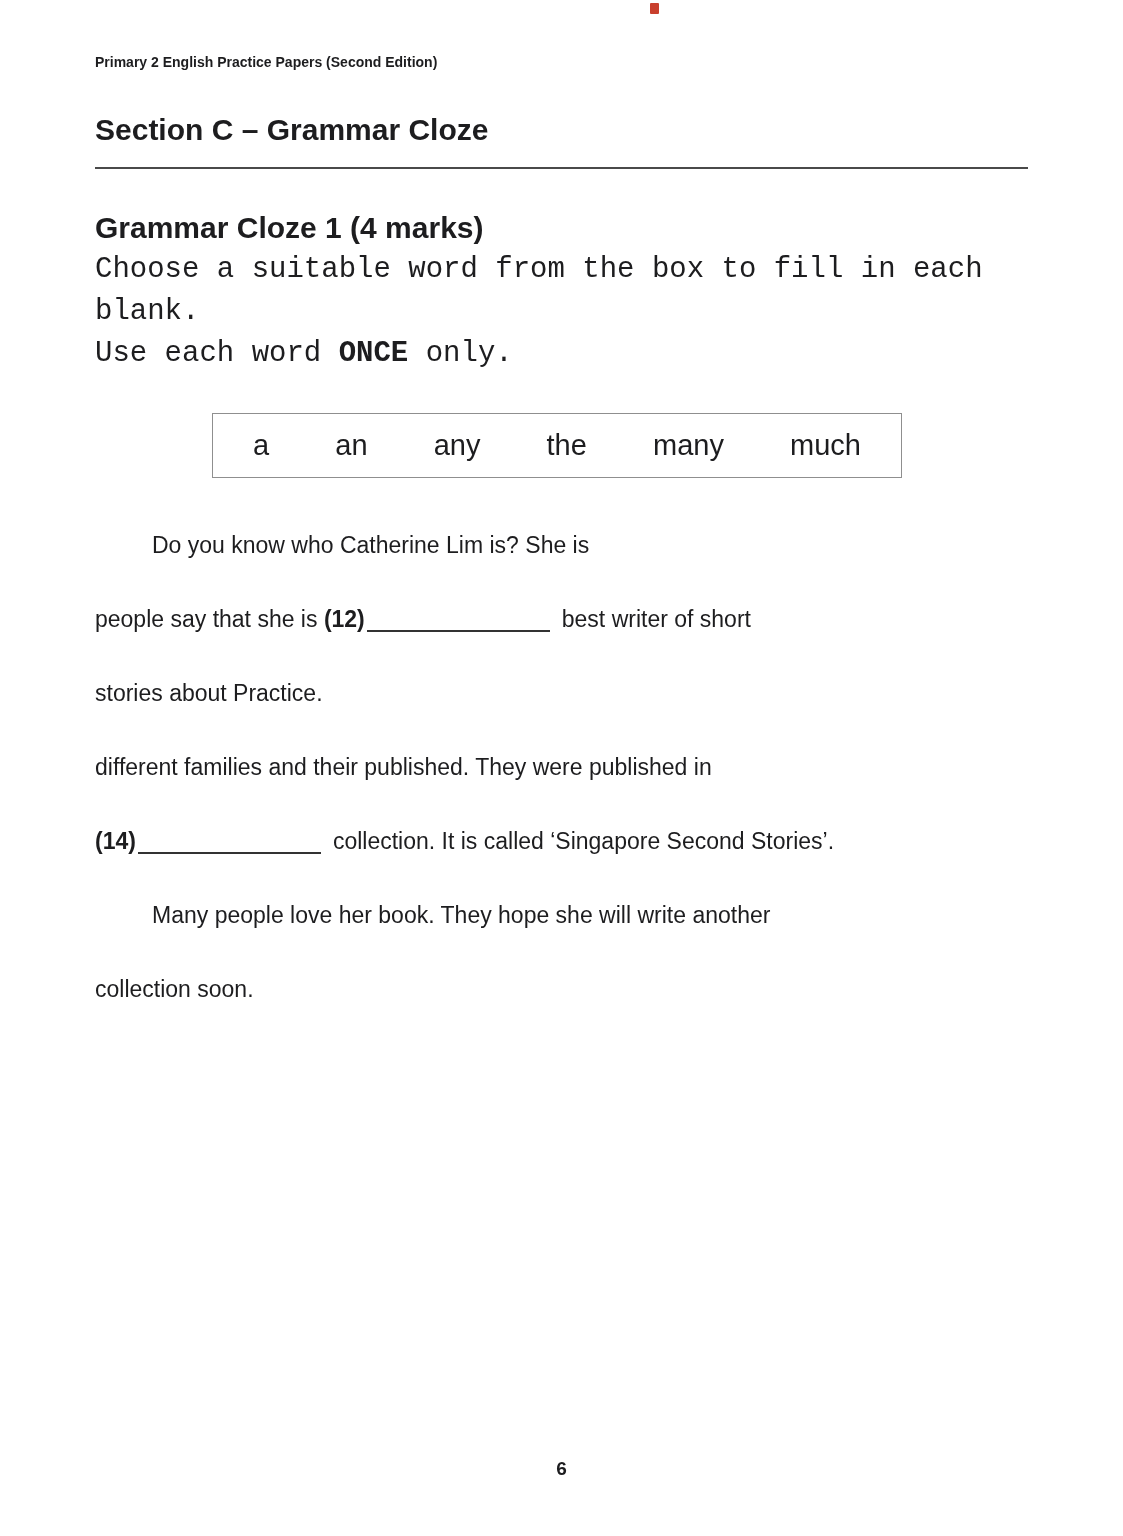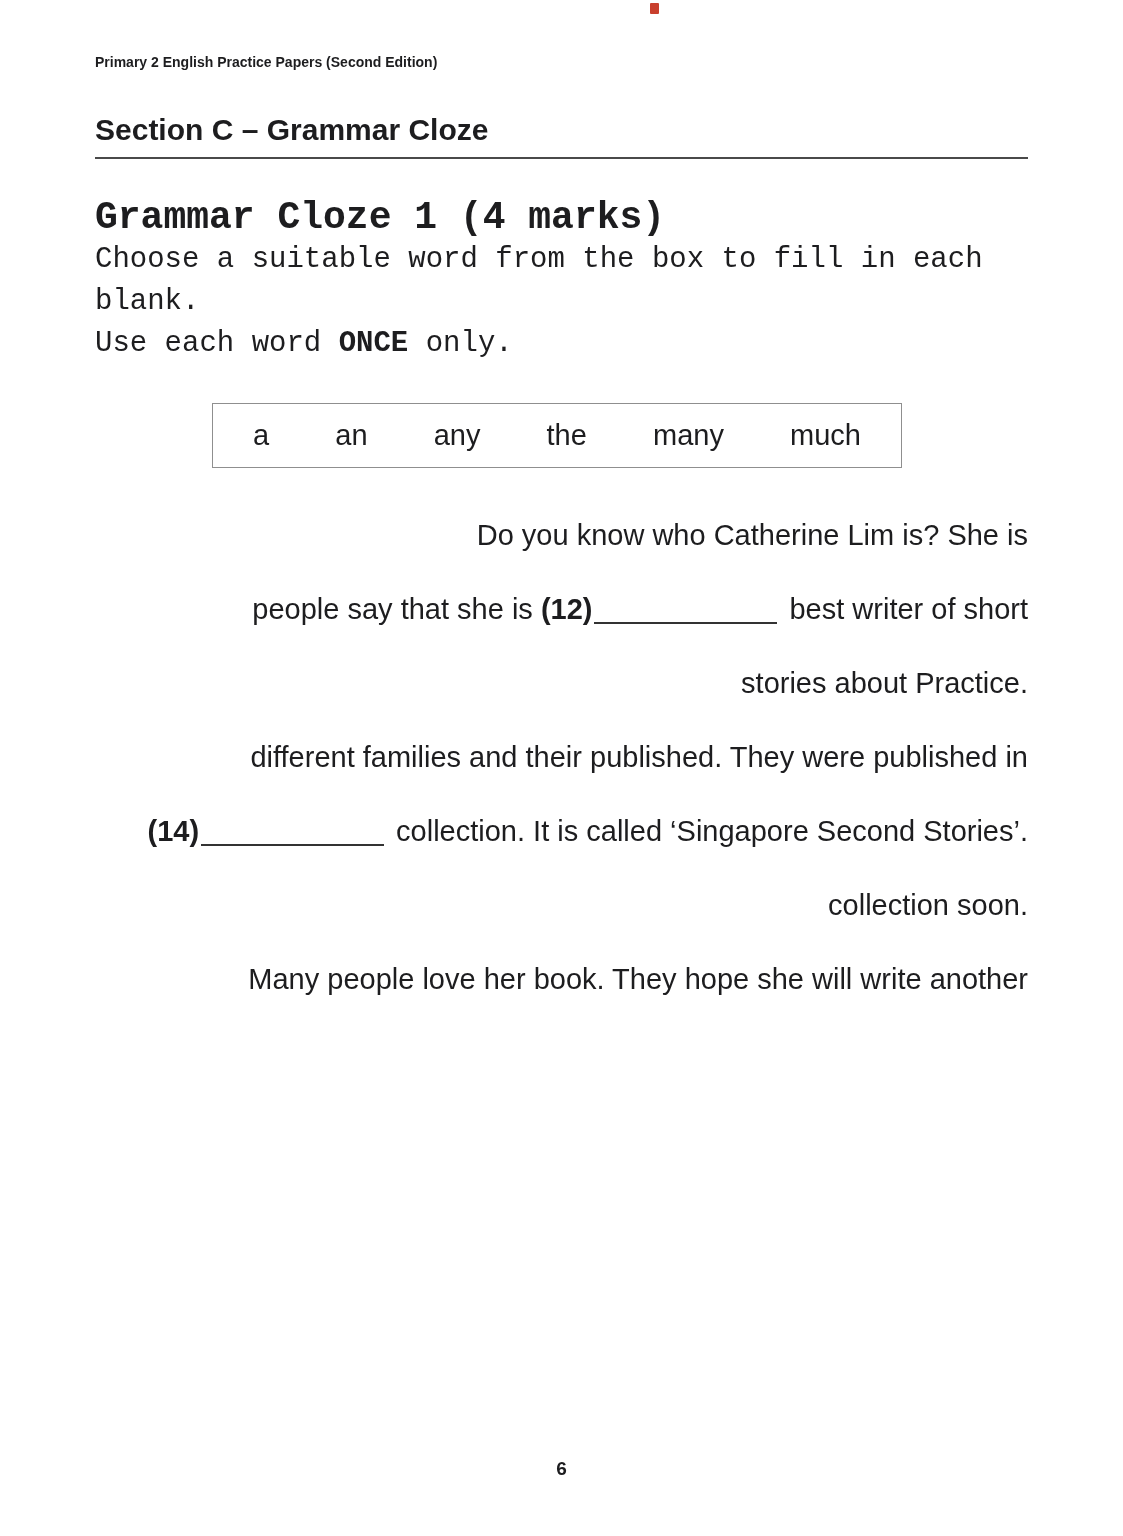--- a/index.html
+++ b/index.html
@@ -30,29 +30,28 @@
   .booklet-header {
     font-size: 14px;
     font-weight: 700;
     line-height: 24px;
   }
   .section-title {
     margin: 38px 0 16px 0;
     font-size: 30px;
     font-weight: 700;
     line-height: 36px;
-    padding-bottom: 9px;
+    padding-bottom: 19px;
     border-bottom: 2px solid #4a4a4a;
   }
   .exercise-title {
     margin: 38px 0 0 0;
-    font-size: 38px;
+    font-size: 30px;
     font-weight: 700;
     line-height: 42px;
-    font-family: Liberation Mono, monospace;
   }
   .instr {
     margin: 0;
     font-size: 29px;
     line-height: 42px;
     font-family: Liberation Mono, monospace;
   }
   .b { font-weight: 700; }
   .word-box {
     margin: 38px 0 0 117px;
@@ -60,22 +59,21 @@
     box-sizing: border-box;
     border: 1.5px solid #8f8f8f;
     display: flex;
     justify-content: space-between;
     align-items: center;
     padding: 15px 40px;
     font-size: 29px;
   }
   .passage {
     margin-top: 30px;
-    font-size: 29px;
-    text-align: right;
+    font-size: 23px;
   }
   .line {
     line-height: 74px;
     white-space: nowrap;
   }
   .indent { padding-left: 57px; }
   .blank {
     display: inline-block;
     width: 183px;
     height: 5px;
@@ -126,21 +124,21 @@
 
     <div class="line"><span>people say that she is </span><span class="b">(12)</span><span class="blank"></span><span>best writer of short</span></div>
 
     <div class="line"><span>stories about Practice.</span></div>
 
 
     <div class="line"><span>different families and their published. They were published in</span></div>
 
     <div class="line"><span class="b">(14)</span><span class="blank"></span><span>collection. It is called ‘Singapore Second Stories’.</span></div>
 
+    <div class="line indent"><span>Many people love her book. They hope she will write another</span></div>
+
     <div class="line"><span>collection soon.</span></div>
-
-    <div class="line indent"><span>Many people love her book. They hope she will write another</span></div>
 
   </div>
 
   <footer class="page-number">6</footer>
 
 </div>
 
 </body></html>

